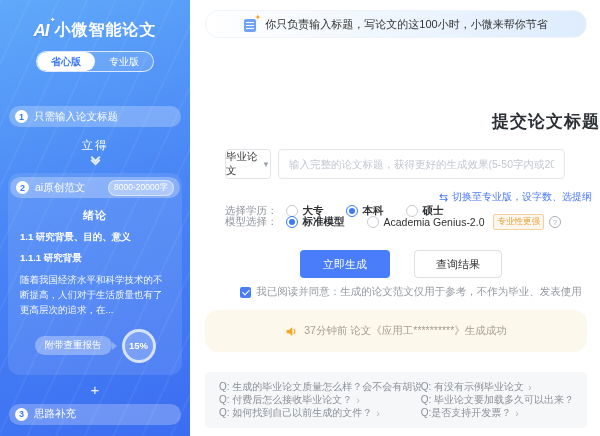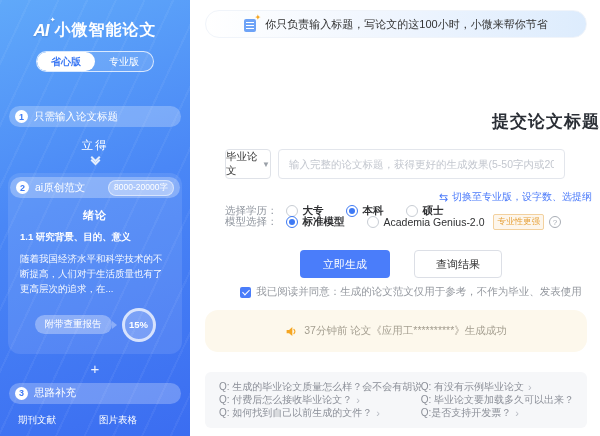--- a/index.html
+++ b/index.html
@@ -147,20 +147,21 @@
     </div>
 
     <div class="preview-card">
       <div class="step-pill">
         <span class="step-num">2</span>
         <span>ai原创范文</span>
         <span class="pill-badge">8000-20000字</span>
       </div>
       <div class="preview-title">绪论</div>
       <div class="preview-line">1.1 研究背景、目的、意义</div>
+      <div class="preview-line">1.1.1 研究背景</div>
       <div class="preview-para">随着我国经济水平和科学技术的不断提高，人们对于生活质量也有了更高层次的追求，在...</div>
       <div class="report-row">
         <span class="report-badge">附带查重报告</span>
         <span class="rate-circle">15%</span>
       </div>
     </div>
 
     <div class="plus-sep">+</div>
 
     <div class="step-pill step3">

